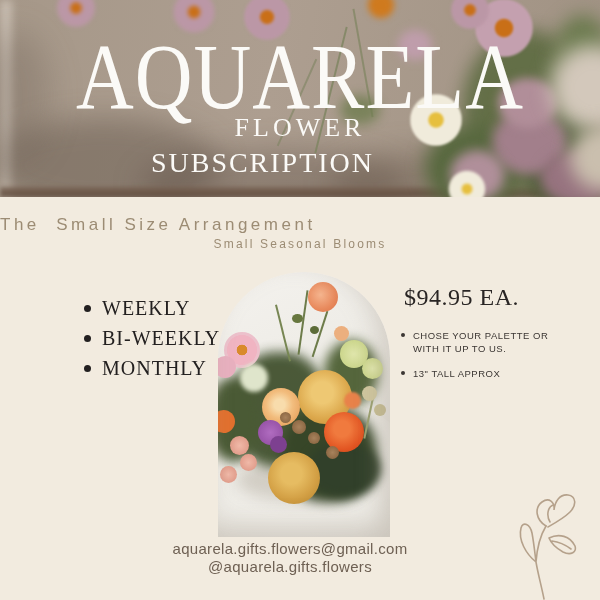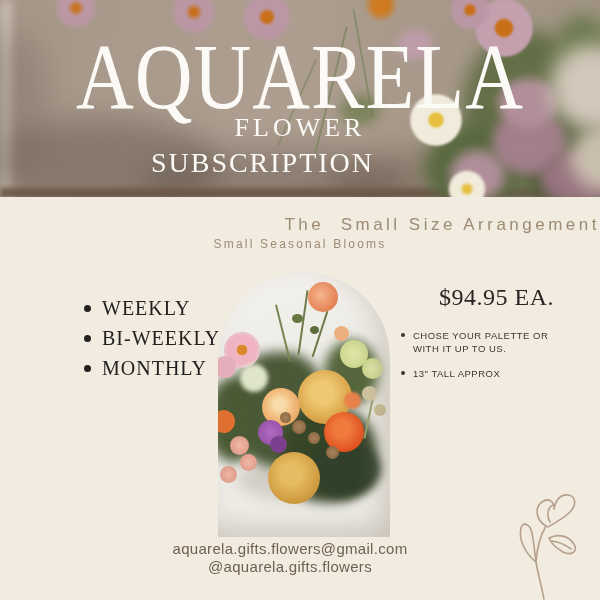--- a/index.html
+++ b/index.html
@@ -12,40 +12,40 @@
   .fb{position:absolute;border-radius:50%;}
   .hero-text{position:absolute;left:0;top:0;width:600px;text-align:center;color:var(--title-white,#fbfaf7);}
   .brand{position:absolute;left:0;top:30px;width:600px;margin:0;font-family:"Liberation Serif",serif;font-weight:400;
          font-size:80px;letter-spacing:1px;transform:scaleY(1.16);transform-origin:top center;line-height:1;}
   .hero-sub1{position:absolute;left:0;top:113px;width:600px;font-family:"Liberation Serif",serif;
              font-size:26px;letter-spacing:4px;}
   .hero-sub2{position:absolute;left:0;top:147px;width:525px;font-family:"Liberation Serif",serif;
              font-size:28px;letter-spacing:2px;}
 
   
-  .intro-heading{position:absolute;left:0;top:215px;width:600px;text-align:right;color:var(--heading-brown,#9c8c74);
+  .intro-heading{position:absolute;left:0;top:215px;width:600px;text-align:left;color:var(--heading-brown,#9c8c74);
                  font-size:17px;letter-spacing:3.5px;white-space:pre;}
   .intro-sub{position:absolute;left:0;top:237px;width:600px;text-align:center;color:var(--heading-brown,#9c8c74);
              font-size:12px;letter-spacing:2.2px;}
 
   
   .freq-list{position:absolute;left:84px;top:293px;margin:0;padding:0;list-style:none;}
   .freq-list li{display:flex;align-items:center;height:30px;font-family:"Liberation Serif",serif;
                 font-size:20px;letter-spacing:1px;color:var(--text-dark,#232020);}
   .freq-dot{width:7px;height:7px;border-radius:50%;background:var(--text-dark,#232020);margin-right:11px;flex:none;}
 
   
   .arch{position:absolute;left:218px;top:272px;width:172px;height:265px;border-radius:86px 86px 0 0;overflow:hidden;
         background:linear-gradient(155deg,#f4f2ee 0%,#eceae4 50%,#dedbd3 100%);}
   .arch::after{content:"";position:absolute;inset:0;border-radius:86px 86px 0 0;
                box-shadow:inset -10px -12px 24px rgba(160,150,135,.35);pointer-events:none;}
   .ab{position:absolute;border-radius:50%;}
 
   
-  .price{position:absolute;left:384px;top:284px;width:170px;text-align:right;
+  .price{position:absolute;left:404px;top:284px;width:170px;text-align:left;
          font-family:"Liberation Serif",serif;font-size:24px;letter-spacing:.5px;color:var(--price-dark,#292524);}
   .details{position:absolute;left:401px;top:329px;width:154px;margin:0;padding:0;list-style:none;}
   .details li{display:flex;gap:8px;margin-bottom:12px;font-size:9.5px;letter-spacing:.5px;line-height:13px;
               color:var(--detail-text,#3b3633);}
   .detail-dot{width:4px;height:4px;border-radius:50%;background:var(--detail-text,#3b3633);margin-top:4px;flex:none;}
 
   
   .contact{position:absolute;left:95px;top:540px;width:390px;text-align:center;
            color:var(--contact-brown,#6e6053);font-size:15px;line-height:18px;letter-spacing:.3px;}
 

